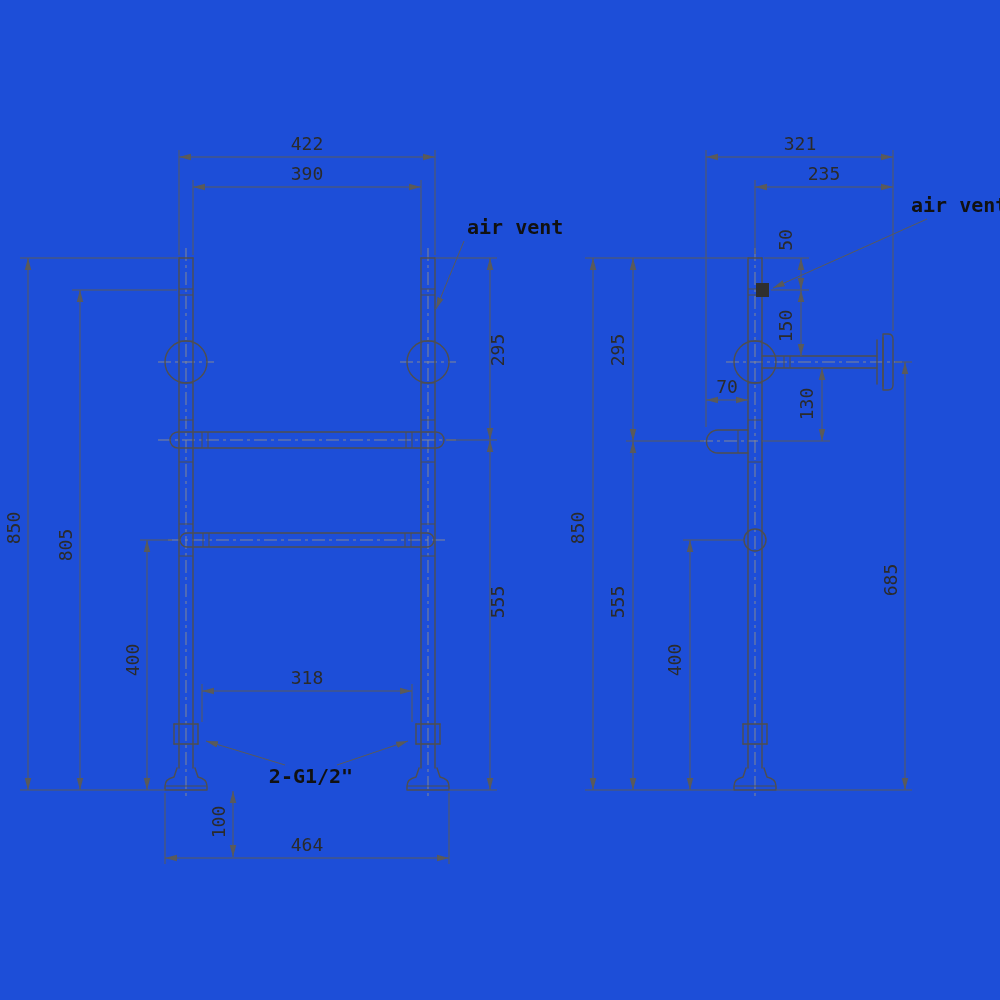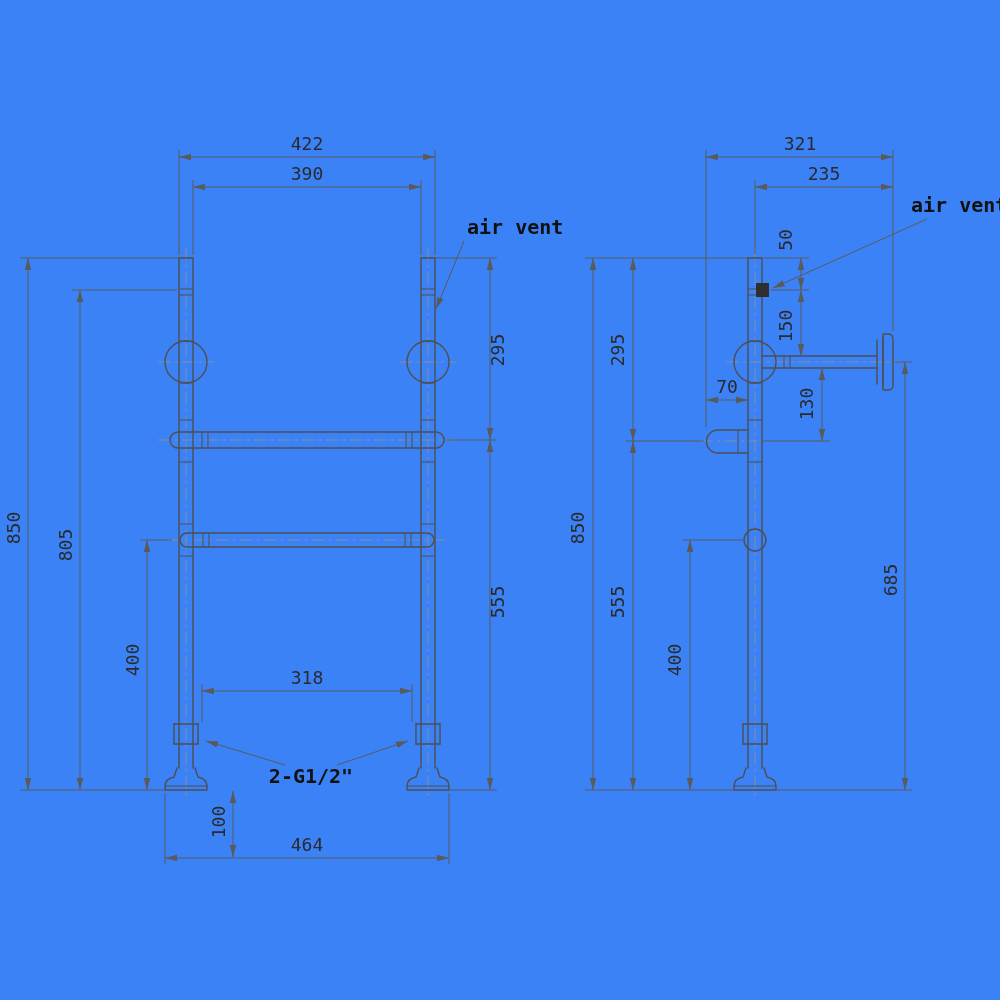--- a/index.html
+++ b/index.html
@@ -1,16 +1,16 @@
 <!DOCTYPE html>
 <html><head>
 <meta charset="utf-8">
 <style>
   html,body{margin:0;padding:0;background:#ffffff;}
-  .canvas{position:relative;width:1000px;height:1000px;background:#3b82f6;overflow:hidden;}
+  .canvas{position:relative;width:1000px;height:1000px;background:#1d4ed8;overflow:hidden;}
   svg{display:block;}
   .obj{stroke:#4f4f4f;stroke-width:1.4;fill:none;stroke-linejoin:round;stroke-linecap:round;}
   .thin{stroke:#4f4f4f;stroke-width:1;fill:none;}
   .dim{stroke:#5a5a5a;stroke-width:1;fill:none;}
   .cl{stroke:#8f8f8f;stroke-width:0.9;fill:none;stroke-dasharray:13 4 3 4;}
   .dimtxt{font-family:"DejaVu Sans Mono",monospace;font-size:18px;fill:#2b2b2b;}
   .lbltxt{font-family:"DejaVu Sans Mono",monospace;font-size:20px;font-weight:bold;fill:#111111;}
   .solid{fill:#2f2f2f;stroke:none;}
 </style>
 </head>

